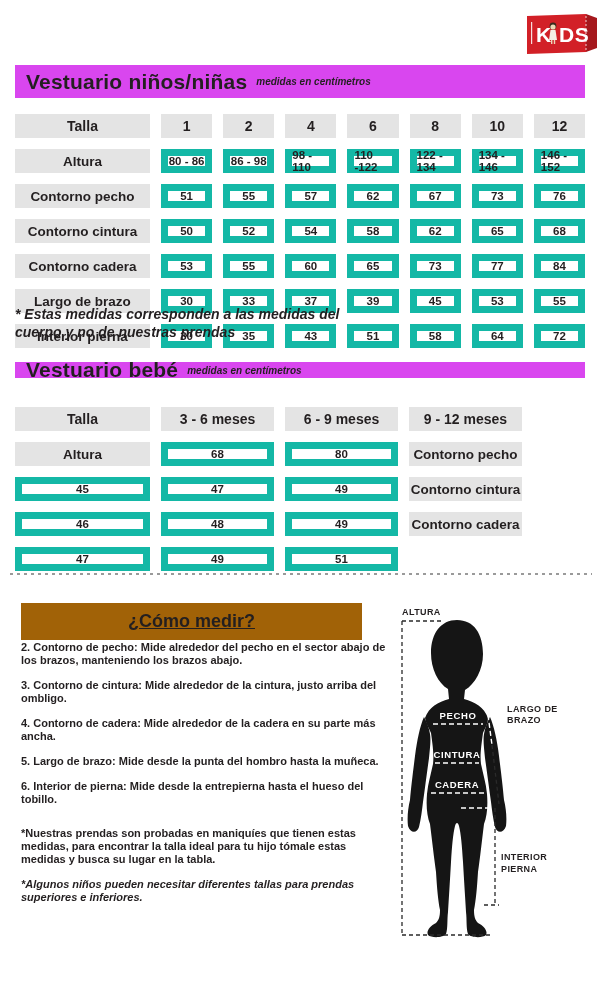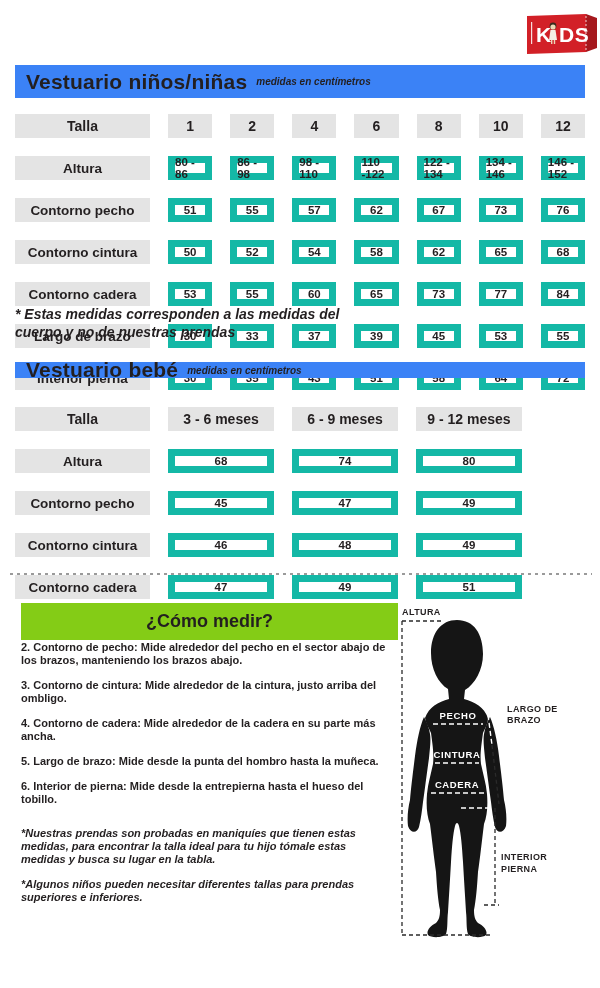--- a/index.html
+++ b/index.html
@@ -5,52 +5,52 @@
   html,body{margin:0;padding:0;}
   body{
     width:600px;height:988px;position:relative;background:#fff;
     font-family:"Liberation Sans","DejaVu Sans",sans-serif;color:#231f20;
     overflow:hidden;
   }
   
   .logo{position:absolute;left:527px;top:9px;width:70px;height:48px;}
   
   .bar{
-    position:absolute;left:15px;width:570px;background:#3b82f6;
+    position:absolute;left:15px;width:570px;background:#d946ef;
     display:flex;align-items:baseline;padding:0 0 0 11px;box-sizing:border-box;
   }
   .bar-title{font-weight:bold;font-size:21px;letter-spacing:.2px;}
   .bar-sub{font-weight:bold;font-style:italic;font-size:10px;margin-left:9px;}
   #bar1{top:65px;height:33px;align-items:center;}
   #bar2{top:362px;height:16px;align-items:center;}
   
-  .sizes-table{position:absolute;display:grid;gap:18px;}
+  .sizes-table{position:absolute;display:grid;gap:11px;}
   #table1{left:15px;top:114px;width:570px;grid-template-columns:135px repeat(7,1fr);}
   #table2{left:15px;top:407px;width:507px;grid-template-columns:135px repeat(3,1fr);}
   .cell{height:24px;display:flex;align-items:center;justify-content:center;}
   .cell.hcell{background:#e4e4e4;font-weight:bold;font-size:14px;}
   .cell.label{background:#e4e4e4;font-weight:bold;font-size:13.5px;}
   .cell.val{background:#fff;border:7px solid #14b8a6;font-weight:bold;font-size:11.5px;box-sizing:border-box;}
   
   .note{
     position:absolute;left:15px;top:306px;width:345px;
     font-weight:bold;font-style:italic;font-size:14px;line-height:1.25;
   }
   .divider{
     position:absolute;left:10px;top:573px;width:582px;height:2px;
     background:repeating-linear-gradient(90deg,#9a9a9a 0 3px,transparent 3px 7px);
   }
   .howto-bar{
-    position:absolute;left:21px;top:603px;width:377px;height:37px;background:#84cc16;
+    position:absolute;left:21px;top:603px;width:341px;height:37px;background:#a16207;
     display:flex;align-items:center;justify-content:center;
-    font-weight:bold;font-size:18px;
+    font-weight:bold;font-size:18px;text-decoration:underline;
   }
   .steps{position:absolute;left:21px;top:641px;width:366px;}
   .steps p{margin:0 0 12px 0;font-weight:bold;font-size:11px;line-height:13px;}
-  .footnote{margin-top:21px !important;font-style:italic;}
+  .footnote{margin-top:21px !important;}
   .footnote2{font-style:italic;}
   
   .figure{position:absolute;left:395px;top:600px;width:205px;height:388px;}
   .fig-label{font-weight:bold;font-size:9px;letter-spacing:.4px;fill:#231f20;}
   .fig-label-w{font-weight:bold;font-size:9.5px;letter-spacing:.6px;fill:#ffffff;}
   .dash-k{stroke:#2a2a2a;stroke-width:1.3;fill:none;stroke-dasharray:4 3;}
   .dash-w{stroke:#ffffff;stroke-width:1.4;fill:none;stroke-dasharray:5 3;}
   .logo-text{font-weight:bold;font-size:21px;fill:#ffffff;letter-spacing:.5px;}
 </style>
 </head>
@@ -143,21 +143,20 @@
   <span class="bar-sub">medidas en centímetros</span>
 </div>
 
 <div class="sizes-table" id="table2">
     <div class="cell hcell">Talla</div>
     <div class="cell hcell">3 - 6 meses</div>
     <div class="cell hcell">6 - 9 meses</div>
     <div class="cell hcell">9 - 12 meses</div>
     <div class="cell label">Altura</div>
     <div class="cell val">68</div>
-    <div class="cell val">74</div>
     <div class="cell val">80</div>
     <div class="cell label">Contorno pecho</div>
     <div class="cell val">45</div>
     <div class="cell val">47</div>
     <div class="cell val">49</div>
     <div class="cell label">Contorno cintura</div>
     <div class="cell val">46</div>
     <div class="cell val">48</div>
     <div class="cell val">49</div>
     <div class="cell label">Contorno cadera</div>

